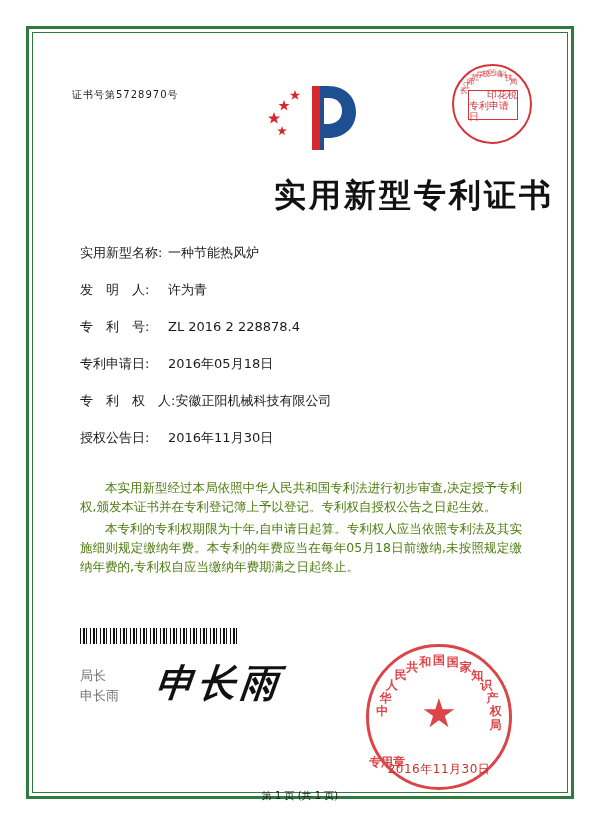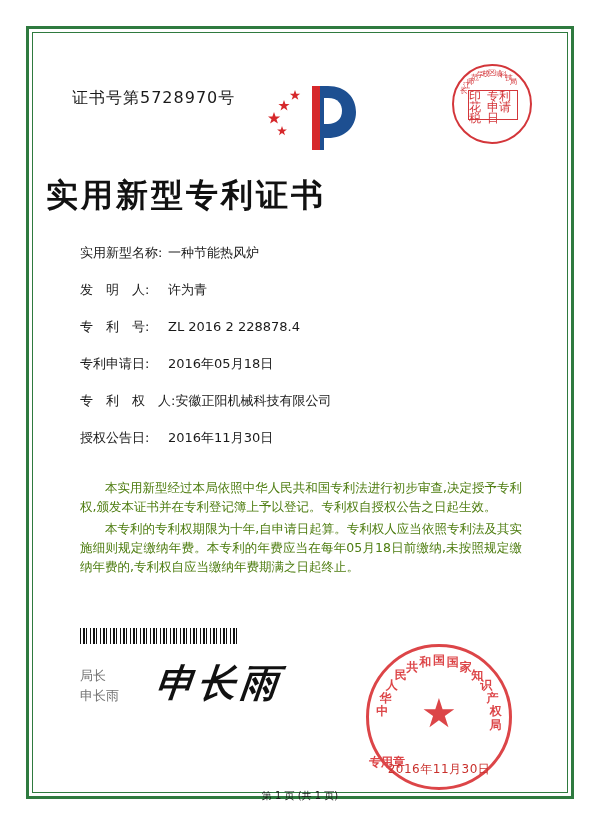--- a/index.html
+++ b/index.html
@@ -56,21 +56,21 @@
     top: 46px;
     right: 46px;
     bottom: 46px;
   }
 
   
   .serial {
     position: absolute;
     left: 26px;
     top: 42px;
-    font-size: 16px;
+    font-size: 10px;
     color: #1a1a1a;
     letter-spacing: 1px;
     font-family: "DejaVu Sans", "Liberation Sans", sans-serif;
   }
 
   
   .logo {
     position: absolute;
     left: 222px;
     top: 32px;
@@ -108,34 +108,34 @@
     white-space: nowrap;
   }
   .seal-top .center-box {
     position: absolute;
     left: 14px;
     top: 24px;
     width: 48px;
     height: 28px;
     border: 1px solid #d0252a;
     display: flex;
-    flex-direction: row;
-    align-items: flex-start;
+    flex-direction: column;
+    align-items: flex-end;
     justify-content: center;
-    font-size: 12px;
+    font-size: 10px;
     line-height: 11px;
   }
 
   
   .main-title {
     position: absolute;
     left: 0;
     right: 0;
     top: 128px;
-    text-align: left;
+    text-align: right;
     font-size: 32px;
     font-weight: bold;
     letter-spacing: 3px;
     color: #111;
     font-family: "DejaVu Sans", "Liberation Sans", sans-serif;
   }
 
   
   .fields {
     position: absolute;

